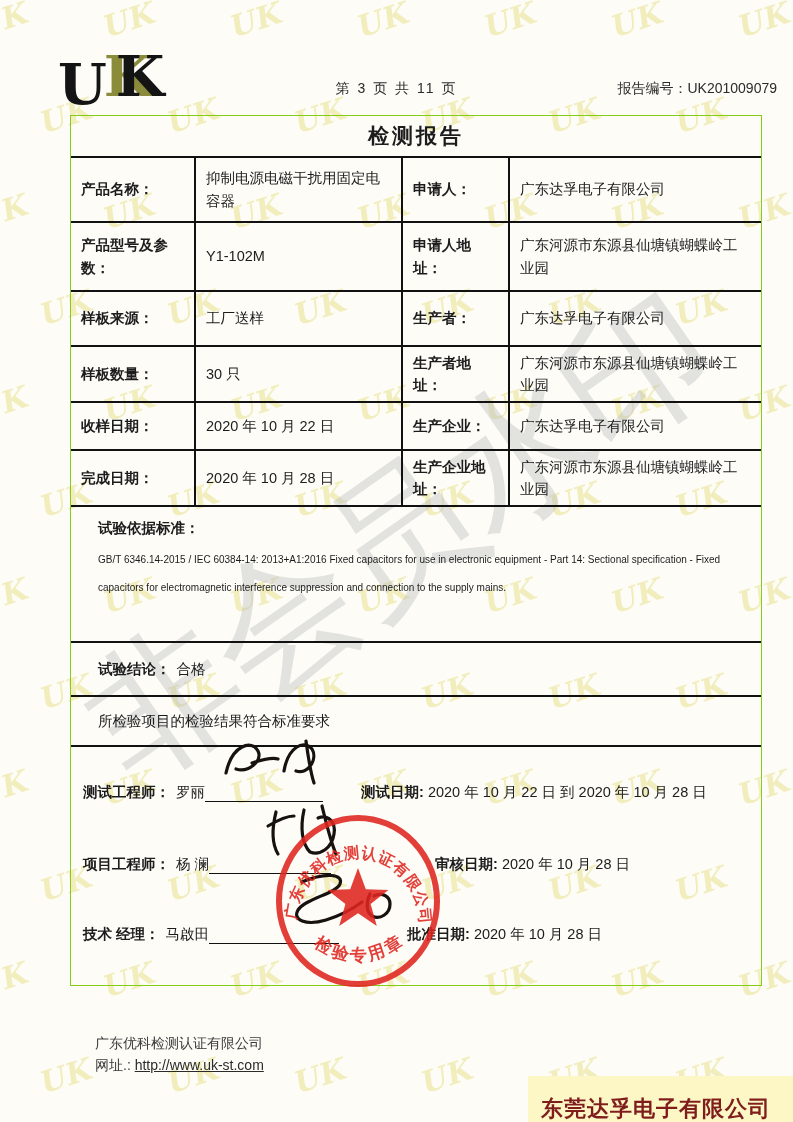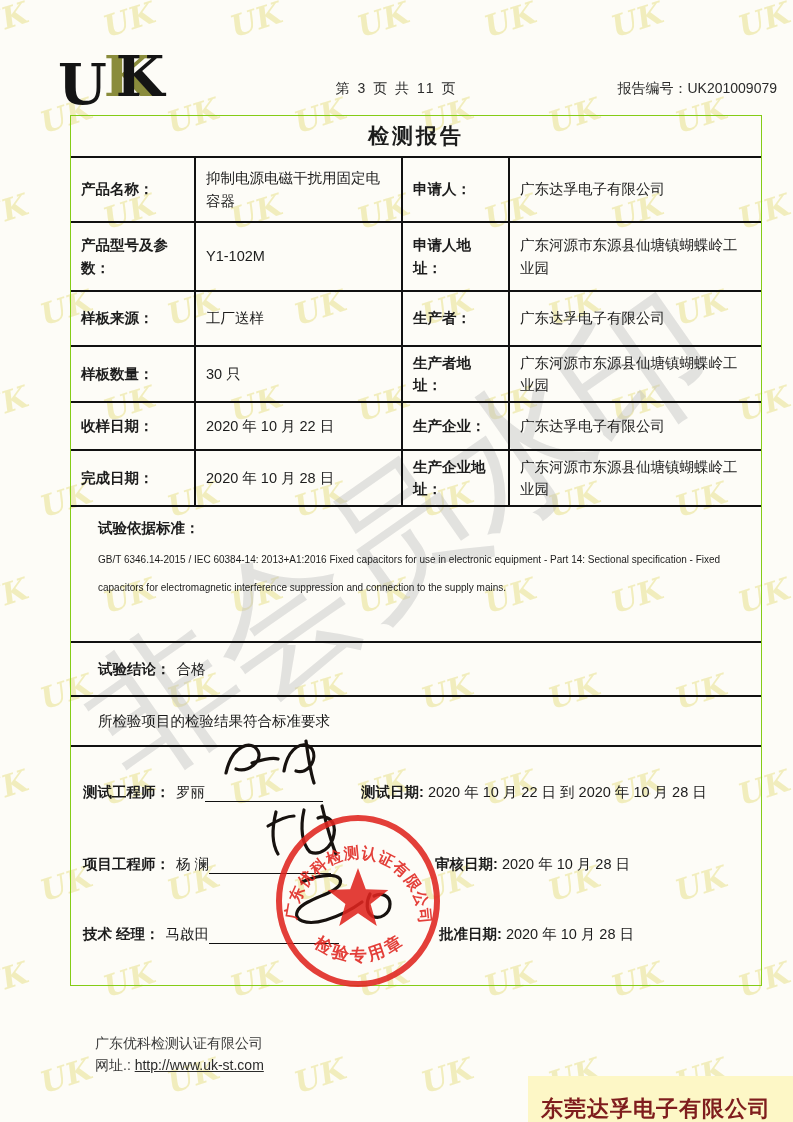--- a/index.html
+++ b/index.html
@@ -43,21 +43,21 @@
   .sec-note{height:50px;display:flex;align-items:center;}
   .sec-sign{position:relative;height:238px;border-bottom:none;}
   .sig-row{position:absolute;left:12px;right:8px;display:flex;align-items:flex-end;font-size:14.5px;}
   .sig-row .role{font-weight:700;}
   .sig-row .name{margin-left:6px;}
   .sig-line{display:inline-block;border-bottom:1.5px solid #111;height:15px;}
   .sig-row .dates{position:absolute;bottom:0;white-space:nowrap;}
   .sig-row .dlab{font-weight:700;}
   .r1{top:36px}.r1 .sig-line{width:118px}.r1 .dates{left:278px}
   .r2{top:108px}.r2 .sig-line{width:122px}.r2 .dates{left:352px}
-  .r3{top:178px}.r3 .sig-line{width:130px}.r3 .dates{left:356px}
+  .r3{top:178px}.r3 .sig-line{width:130px}.r3 .dates{left:324px}
 
   
   .sig-svg{position:absolute;pointer-events:none;}
   .sig-svg path{fill:none;stroke:#17120f;stroke-width:3.2;stroke-linecap:round;}
 
   
   .stamp{position:absolute;left:272px;top:812px;width:172px;height:178px;opacity:.88;pointer-events:none;}
 
   
   .footer{position:absolute;left:95px;top:1032px;font-size:14px;color:#3a3a3a;line-height:22px;}

